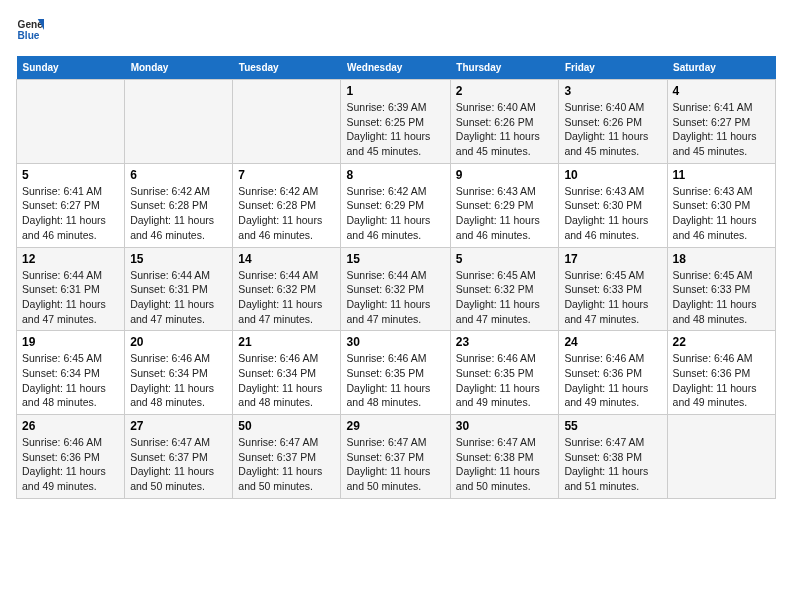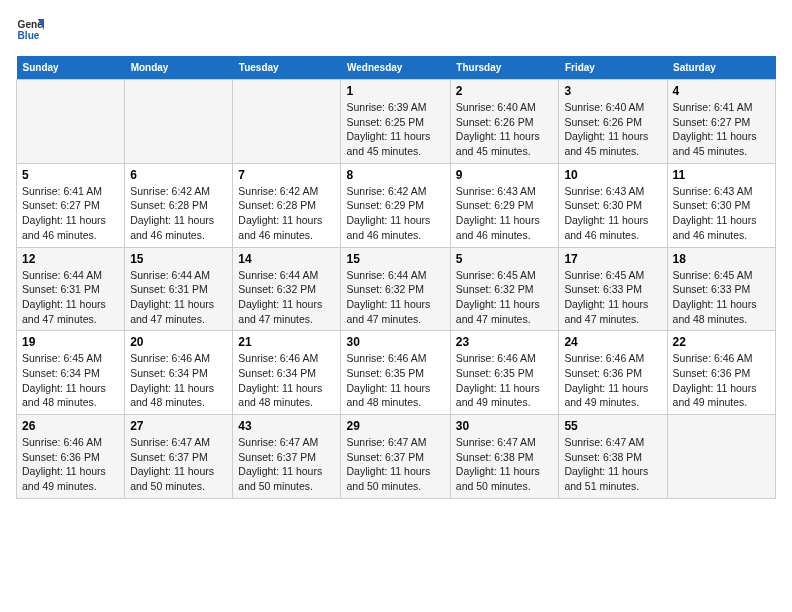--- a/index.html
+++ b/index.html
@@ -229,21 +229,21 @@
       <tr>
         <td>
           <span class="day-num">26</span>
           <div class="day-info">Sunrise: 6:46 AM<br>Sunset: 6:36 PM<br>Daylight: 11 hours and 49 minutes.</div>
         </td>
         <td>
           <span class="day-num">27</span>
           <div class="day-info">Sunrise: 6:47 AM<br>Sunset: 6:37 PM<br>Daylight: 11 hours and 50 minutes.</div>
         </td>
         <td>
-          <span class="day-num">43</span>
+          <span class="day-num">50</span>
           <div class="day-info">Sunrise: 6:47 AM<br>Sunset: 6:37 PM<br>Daylight: 11 hours and 50 minutes.</div>
         </td>
         <td>
           <span class="day-num">29</span>
           <div class="day-info">Sunrise: 6:47 AM<br>Sunset: 6:37 PM<br>Daylight: 11 hours and 50 minutes.</div>
         </td>
         <td>
           <span class="day-num">30</span>
           <div class="day-info">Sunrise: 6:47 AM<br>Sunset: 6:38 PM<br>Daylight: 11 hours and 50 minutes.</div>
         </td>

